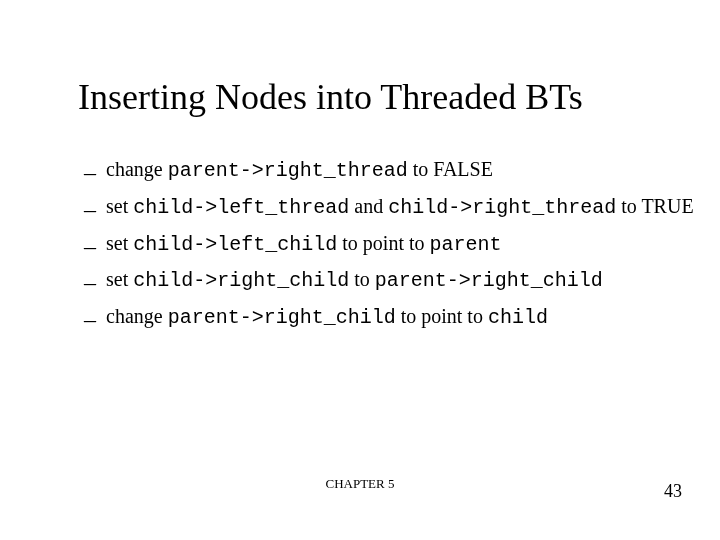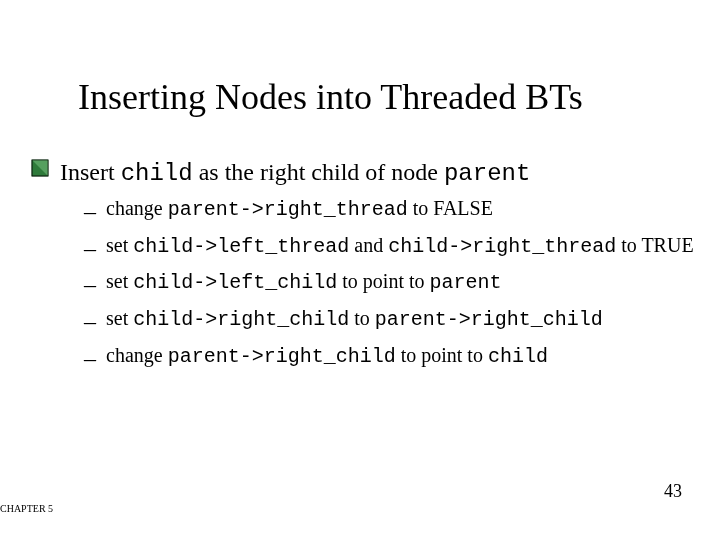--- a/index.html
+++ b/index.html
@@ -65,25 +65,25 @@
   .lvl2 .text {
     flex: 1;
     font-size: 20px;
     line-height: 1.45;
   }
   .code {
     font-family: "Courier New", Courier, monospace;
   }
   .footer-center {
     position: absolute;
-    bottom: 26px;
+    bottom: 48px;
     left: 0;
     right: 0;
-    text-align: left;
-    font-size: 10px;
+    text-align: center;
+    font-size: 13px;
   }
   .footer-right {
     position: absolute;
     bottom: 38px;
     right: 38px;
     font-size: 18px;
     font-family: Liberation Serif, serif;
   }
   
   .sq-bullet svg {
@@ -94,33 +94,20 @@
 </style>
 </head>
 <body>
 
 <div class="slide">
 
   <div class="title">Inserting Nodes into Threaded BTs</div>
 
   <div class="body">
 
-    <div class="lvl1">
-      <div class="bullet sq-bullet">
-        <svg viewBox="0 0 18 18">
-          <rect x="1" y="1" width="16" height="16" fill="#2e7a3a"></rect>
-          <rect x="1" y="1" width="16" height="16" fill="none" stroke="#1c4f25" stroke-width="1"></rect>
-          <polygon points="1,1 17,1 17,17" fill="#56a05f"></polygon>
-          <rect x="1" y="1" width="16" height="16" fill="none" stroke="#000" stroke-width="0.6"></rect>
-        </svg>
-      </div>
-      <div class="text">
-        <span>Insert </span><span class="code">child</span><span> as the right child of node </span><span class="code">parent</span>
-      </div>
-    </div>
 
     <div class="lvl2-group">
 
       <div class="lvl2">
         <div class="dash">–</div>
         <div class="text">
           <span>change </span><span class="code">parent-&gt;right_thread</span><span> to FALSE</span><span class="code"></span><span></span>
         </div>
       </div>
 

